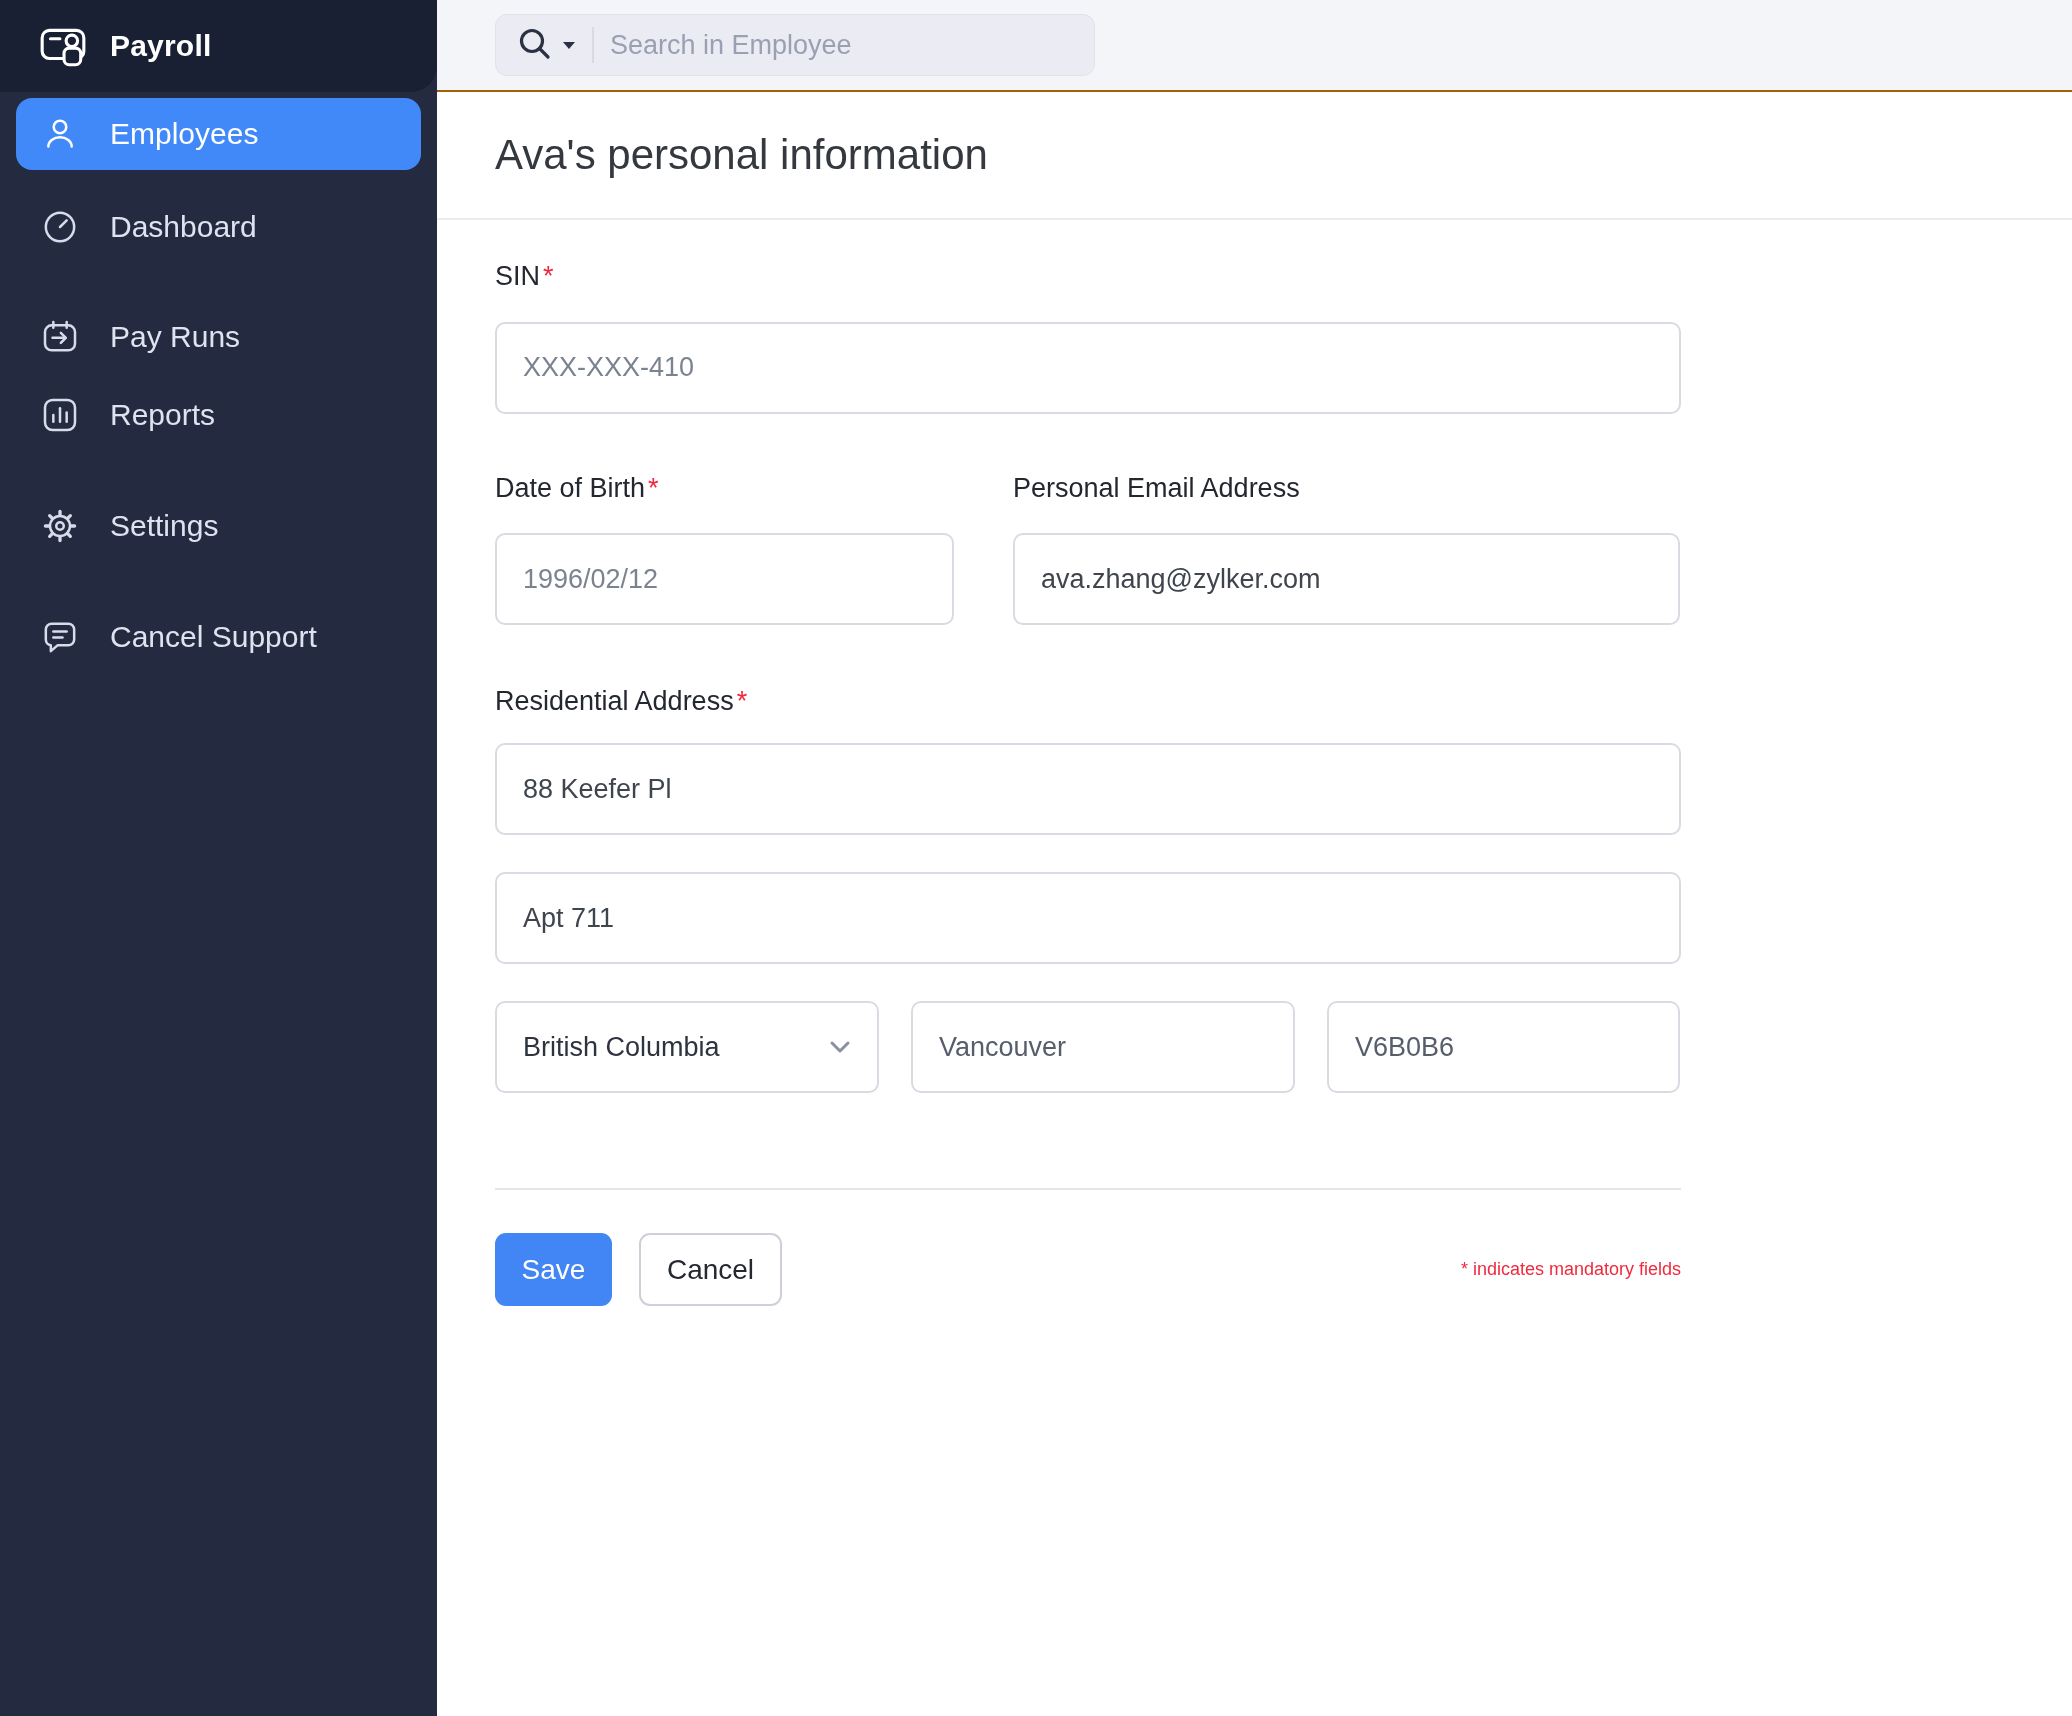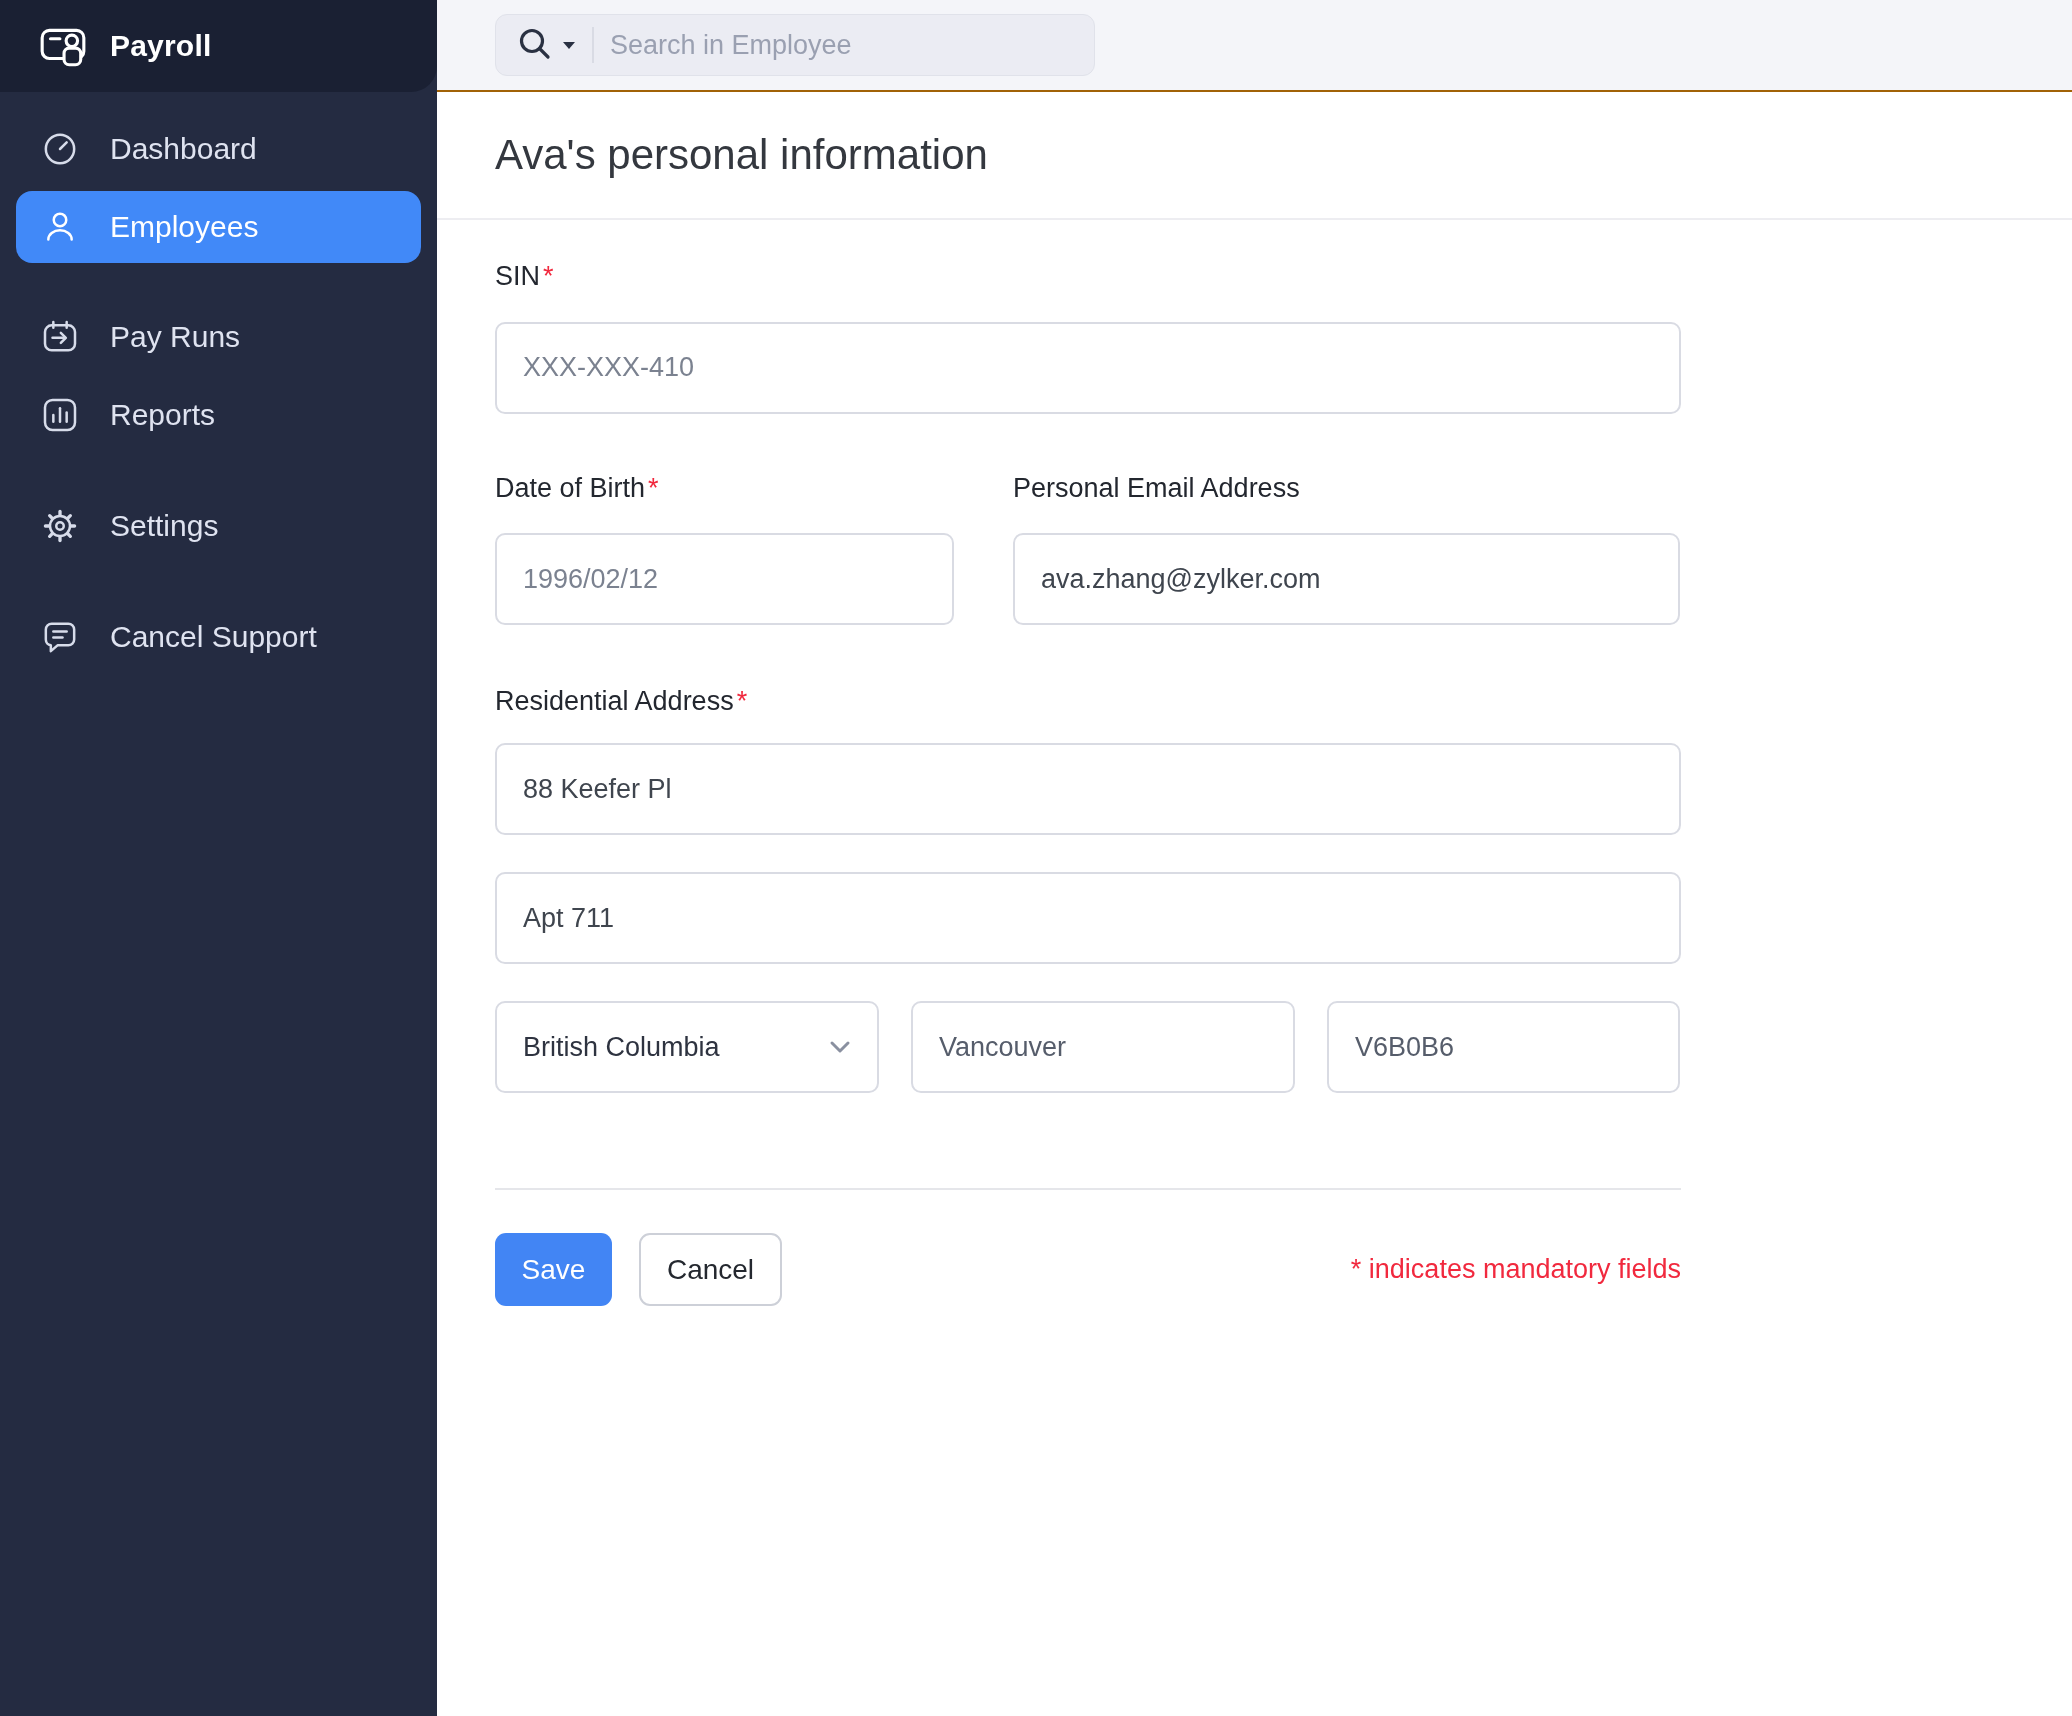--- a/index.html
+++ b/index.html
@@ -95,54 +95,54 @@
   .select {
     display: flex; align-items: center; justify-content: space-between;
     color: #2e3340; cursor: pointer;
   }
   .divider { margin-top: 95px; height: 2px; background: #e5e6ea; width: 1186px; border: none; }
 
   .actions { margin-top: 43px; display: flex; align-items: center; width: 1186px; }
   .btn { height: 73px; border-radius: 11px; font-size: 28px; font-family: inherit; cursor: pointer; }
   .btn-save { width: 117px; background: #4285f4; color: #ffffff; border: none; }
   .btn-cancel { width: 143px; margin-left: 27px; background: #ffffff; color: #24282f; border: 2px solid #cdd0d8; }
-  .mandatory-note { margin-left: auto; color: #f1293e; font-size: 27px; }
+  .mandatory-note { margin-left: auto; color: #f1293e; font-size: 18px; }
 </style>
 </head>
 <body>
 
 <div class="app">
 
   <aside class="sidebar">
     <div class="logo-bar">
       <svg class="logo-icon" width="50" height="50" viewBox="0 0 48 48" fill="none">
         <rect x="4" y="9" width="40" height="27" rx="7" stroke="#ffffff" stroke-width="3"></rect>
         <line x1="12" y1="17" x2="21" y2="17" stroke="#ffffff" stroke-width="3" stroke-linecap="round"></line>
         <circle cx="32.5" cy="19" r="5.5" stroke="#ffffff" stroke-width="3"></circle>
         <rect x="25" y="26" width="16" height="16" rx="5" fill="#1a2033" stroke="#ffffff" stroke-width="3"></rect>
       </svg>
       <span class="logo-text">Payroll</span>
     </div>
 
     <nav class="nav">
 
+      <div class="nav-item active mt-6">
+        <svg class="nav-icon" viewBox="0 0 48 48" fill="none">
+          <circle cx="24" cy="15.5" r="7.5" stroke-width="3"></circle>
+          <path d="M10 39 a 14 11 0 0 1 28 0" stroke-width="3" stroke-linecap="round"></path>
+        </svg>
+        <span class="nav-label">Employees</span>
+      </div>
+
       <div class="nav-item mt-21">
         <svg class="nav-icon" viewBox="0 0 48 48" fill="none">
           <circle cx="24" cy="24" r="17" stroke-width="3"></circle>
           <line x1="24" y1="24" x2="32" y2="16" stroke-width="3" stroke-linecap="round"></line>
         </svg>
         <span class="nav-label">Dashboard</span>
-      </div>
-
-      <div class="nav-item active mt-6">
-        <svg class="nav-icon" viewBox="0 0 48 48" fill="none">
-          <circle cx="24" cy="15.5" r="7.5" stroke-width="3"></circle>
-          <path d="M10 39 a 14 11 0 0 1 28 0" stroke-width="3" stroke-linecap="round"></path>
-        </svg>
-        <span class="nav-label">Employees</span>
       </div>
 
       <div class="nav-item mt-38">
         <svg class="nav-icon" viewBox="0 0 48 48" fill="none">
           <rect x="6" y="10" width="36" height="30" rx="8" stroke-width="3"></rect>
           <line x1="16" y1="6" x2="16" y2="13" stroke-width="3" stroke-linecap="round"></line>
           <line x1="32" y1="6" x2="32" y2="13" stroke-width="3" stroke-linecap="round"></line>
           <line x1="15" y1="25" x2="30" y2="25" stroke-width="3" stroke-linecap="round"></line>
           <polyline points="25,19 31,25 25,31" stroke-width="3" stroke-linecap="round" stroke-linejoin="round"></polyline>
         </svg>

